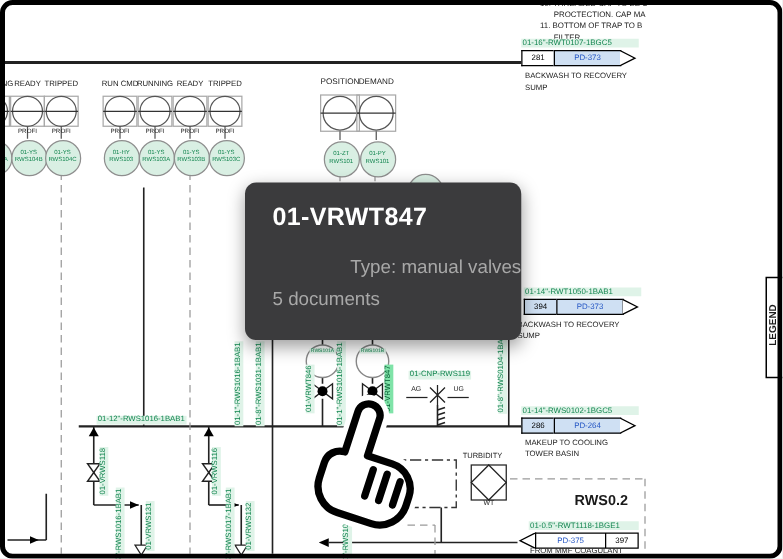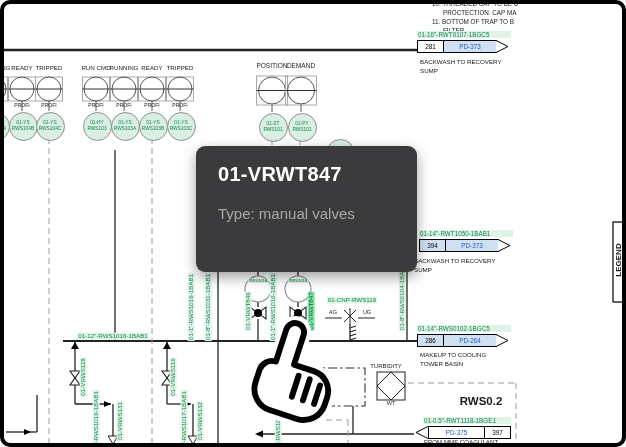--- a/index.html
+++ b/index.html
@@ -26,21 +26,21 @@
   .flag .cell:last-of-type{border-right-width:1px;}
   .flag .cell.doc{color:#2456c4;}
   .flag .cell.hlblue{background:#cfe0f3;}
   .flag svg.tip{display:block;margin-left:-1px;}
   .flag svg.tipl{display:block;margin-right:-1px;}
   #tooltip{position:absolute;left:196px;top:146px;width:221px;height:126px;background:#3b3b3d;
        border-radius:9px;z-index:40;box-shadow:0 5px 14px rgba(0,0,0,.38);
        padding:17px 0 0 22px;box-sizing:border-box;}
   #tooltip .tt-title{color:#ffffff;font-size:20px;font-weight:700;letter-spacing:.3px;}
   #tooltip .tt-line{color:#a8a8a8;font-size:15px;}
-  #tooltip .tt-type{margin-top:19px;}
+  #tooltip .tt-type{margin-top:19px;text-align:right;}
   #tooltip .tt-docs{margin-top:9px;}
   #cursor{position:absolute;left:0;top:0;z-index:60;pointer-events:none;}
 </style>
 </head>
 <body>
 
 <div id="app">
 
   <svg id="geom" width="626" height="447">
 
@@ -317,20 +317,21 @@
           <path d="M14 0.5 L2 6.5 L14 12.5" fill="#fff" stroke="#000" stroke-width="1"></path>
         </svg>
       <div class="cell doc" style="width:56px;">PD-375</div>
       <div class="cell num" style="width:27px;">397</div>
     </div>
   </div>
 
   <div id="tooltip">
     <div class="tt-title">01-VRWT847</div>
     <div class="tt-line tt-type">Type: manual valves</div>
+    <div class="tt-line tt-docs">5 documents</div>
   </div>
 
   <svg id="cursor" width="626" height="447">
     <g transform="translate(297,326) rotate(18) scale(1.3) translate(-25,-3)">
       <g stroke="#fff" stroke-width="11" stroke-linejoin="round" stroke-linecap="round" fill="#fff">
         <path d="M18 8 A7 7 0 0 1 32 8 V32 H48 A16 16 0 0 1 64 48 V54 A17 17 0 0 1 47 71 H25 A17 17 0 0 1 8 54 V44 A10 10 0 0 1 18 34 Z"></path>
       </g>
       <g stroke="#000" stroke-width="4.5" stroke-linejoin="round" stroke-linecap="round">
         <path d="M18 8 A7 7 0 0 1 32 8 V32 H48 A16 16 0 0 1 64 48 V54 A17 17 0 0 1 47 71 H25 A17 17 0 0 1 8 54 V44 A10 10 0 0 1 18 34 Z" fill="#fff"></path>
         <path d="M38 39 V56 M47 39 V56 M56 41 V56" fill="none"></path>

